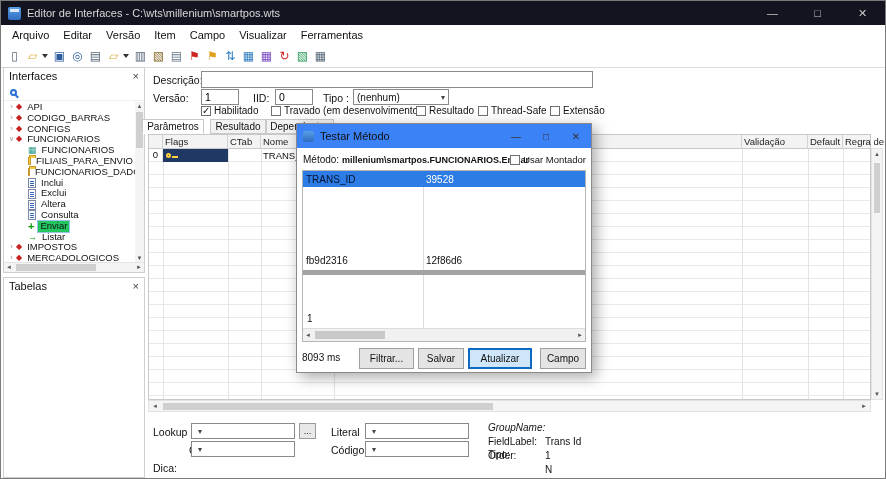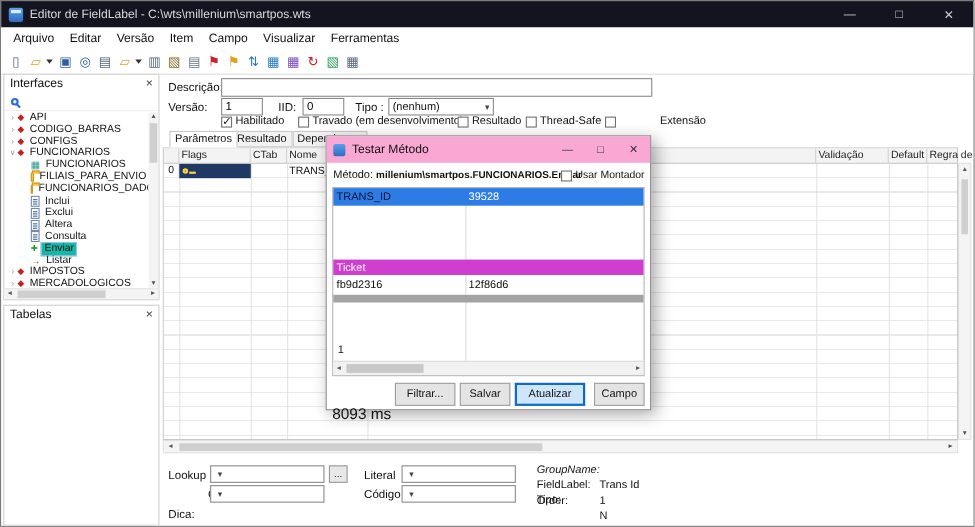--- a/index.html
+++ b/index.html
@@ -36,21 +36,21 @@
   .ticon { margin-right:3px; display:inline-flex; align-items:center; justify-content:center; }
   .ic-diamond::before { content:"◆"; color:#c42222; font-size:8px; }
   .ic-grid::before { content:"▦"; color:#2a9a8a; font-size:9px; }
   .ic-folder { width:11px; height:8px; background:#f5c844; border:1px solid #c8992b; position:relative; }
   .ic-folder::before { content:""; position:absolute; top:-3px; left:0; width:5px; height:2px; background:#f5c844; border:1px solid #c8992b; border-bottom:none; }
   .ic-doc { width:8px; height:10px; background:#fff; border:1px solid #7788aa; position:relative; }
   .ic-doc::after { content:""; position:absolute; left:1px; top:2px; right:1px; height:1px; background:#3366bb; box-shadow:0 2px 0 #3366bb, 0 4px 0 #3366bb; }
   .ic-plus::before { content:"+"; color:#0c9a0c; font-weight:bold; font-size:11px; }
   .ic-arrow::before { content:"→"; color:#0c9a0c; font-weight:bold; font-size:9px; }
   .tlabel { padding:0 2px; }
-  .titem.selected .tlabel { background:#14b8a6; border:1px solid #9ac2ea; }
+  .titem.selected .tlabel { background:#22c55e; border:1px solid #9ac2ea; }
   .vsb { position:absolute; top:34px; bottom:10px; right:0; width:9px; background:#f4f4f4; }
   .vsb .thumb { position:absolute; top:10px; left:1px; right:1px; height:36px; background:#cfcfcf; }
   .sb-arr { position:absolute; font-size:6px; color:#555; width:100%; text-align:center; }
   .hsb { position:absolute; left:0; right:0; bottom:0; height:10px; background:#f4f4f4; border-top:1px solid #e4e4e4; }
   .hsb .thumb { position:absolute; top:1px; height:7px; background:#cfcfcf; }
   .harr { position:absolute; top:1px; font-size:6px; color:#555; }
 
   
   .lbl { position:absolute; font-size:10.5px; white-space:nowrap; }
   .tinput { position:absolute; height:17px; border:1px solid #8a8a8a; background:#fff; font-size:10.5px; padding:0 3px; }
@@ -77,51 +77,51 @@
   .ic-key { width:5px; height:5px; border:2px solid #ffd23e; border-radius:50%; position:relative; margin-left:3px; }
   .ic-key::after { content:""; position:absolute; left:4px; top:1px; width:6px; height:2px; background:#ffd23e; }
   .g-nome { position:absolute; left:114px; top:0; bottom:0; display:flex; align-items:center; }
   .gvsb { position:absolute; left:870px; top:147px; width:12px; height:252px; background:#f4f4f4; border:1px solid #e2e2e2; }
   .gvsb .thumb { position:absolute; left:2px; right:2px; top:14px; height:50px; background:#cfcfcf; }
   .ghsb { position:absolute; left:147px; top:399px; width:723px; height:12px; background:#f4f4f4; border:1px solid #e2e2e2; }
   .ghsb .thumb { position:absolute; top:2px; left:14px; width:330px; height:7px; background:#cfcfcf; }
 
   
   .dialog { position:absolute; left:295px; top:122px; width:296px; height:250px; background:#fff; border:1px solid #8a8a8a; box-shadow:4px 4px 14px rgba(0,0,0,.35); font-size:10px; z-index:10; }
-  .d-title { position:absolute; left:0; top:0; right:0; height:24px; display:flex; align-items:center; padding-left:6px; background:#f9a8d4; }
+  .d-title { position:absolute; left:0; top:0; right:0; height:24px; display:flex; align-items:center; padding-left:6px; background:#3b82f6; }
   .d-icon { width:11px; height:11px; background:linear-gradient(#5aa0e8,#2d6cc0); border-radius:2px; margin-right:6px; }
   .d-ctl { position:absolute; top:0; height:24px; width:30px; display:flex; align-items:center; justify-content:center; color:#333; font-size:10px; }
   .d-met { position:absolute; top:30px; left:6px; font-size:10px; white-space:nowrap; }
   .d-met b { font-size:9px; }
   .d-cbx { position:absolute; top:30px; right:5px; display:flex; align-items:center; font-size:9.5px; }
   .d-grid { position:absolute; left:5px; right:5px; top:46px; height:172px; border:1px solid #b5b5b5; background:#fff; }
   .d-colline { position:absolute; left:120px; top:0; bottom:13px; width:1px; background:#dcdcdc; }
   .d-row-sel { position:absolute; left:0; right:0; top:0; height:16px; display:flex; align-items:center; }
   .d-row-sel .n { margin-left:3px; color:#04122e; }
   .d-row-sel .v { position:absolute; left:123px; color:#fff; }
   .d-ticket { position:absolute; left:0; right:0; top:65px; height:14px; color:#fff; display:flex; align-items:center; padding-left:3px; }
-  .d-data { position:absolute; left:0; right:0; top:79px; height:25px; border-bottom:7px solid #a3a3a3; display:flex; align-items:center; }
+  .d-data { position:absolute; left:0; right:0; top:79px; height:25px; border-bottom:5px solid #a3a3a3; display:flex; align-items:center; }
   .d-data .c1 { margin-left:3px; } .d-data .c2 { position:absolute; left:123px; }
   .d-count { position:absolute; left:4px; top:142px; }
   .d-hsb { position:absolute; left:0; right:0; bottom:0; height:13px; background:#f1f1f1; border-top:1px solid #dcdcdc; }
   .d-hsb .thumb { position:absolute; left:12px; width:70px; top:2px; height:8px; background:#c8c8c8; }
   .d-hsb .harr { top:3px; }
-  .d-status { position:absolute; left:5px; top:244px; font-size:14px; }
+  .d-status { position:absolute; left:5px; top:228px; font-size:10px; }
   .d-btn { position:absolute; top:224px; height:21px; background:#e4e4e4; border:1px solid #9f9f9f; font-size:10px; display:flex; align-items:center; justify-content:center; }
   .d-btn.default { background:#cfe5f9; border-width:2px; }
 
   
   .meta-lbl { position:absolute; font-size:10px; }
 </style>
 </head>
 <body>
 
 <div class="titlebar" style="background-color: rgb(20, 20, 32);">
   <span class="app-icon"></span>
-  <span class="title-text">Editor de FieldLabel - C:\wts\millenium\smartpos.wts</span>
+  <span class="title-text">Editor de Interfaces - C:\wts\millenium\smartpos.wts</span>
   <span class="win-controls">
     <span class="win-btn">—</span>
     <span class="win-btn">□</span>
     <span class="win-btn">✕</span>
   </span>
 </div>
 
 <div class="menubar">
   <span class="menu-item">Arquivo</span>
   <span class="menu-item">Editar</span>
@@ -270,26 +270,26 @@
     <span>Travado (em desenvolvimento)</span>
   </span>
 <span class="cbx" style="left:415px;top:104px;">
     <span class="cb"></span>
     <span>Resultado</span>
   </span>
 <span class="cbx" style="left:477px;top:104px;">
     <span class="cb"></span>
     <span>Thread-Safe</span>
   </span>
-<span class="cbx" style="left:549px;top:104px;gap:37px;">
+<span class="cbx" style="left:549px;top:104px;">
     <span class="cb"></span>
     <span>Extensão</span>
   </span>
 
-<span class="tab active" style="left:153px;width:62px;">Parâmetros</span>
+<span class="tab active" style="left:141px;width:62px;">Parâmetros</span>
 <span class="tab" style="left:209px;width:56px;">Resultado</span>
 <span class="tab" style="left:265px;width:68px;">Dependentes</span>
 
 <div class="grid">
   <div class="g-head">
     <span class="g-hcell" style="left:0;width:14px;"></span>
     <span class="g-hcell" style="left:14px;width:65px;">Flags</span>
     <span class="g-hcell" style="left:79px;width:33px;">CTab</span>
     <span class="g-hcell" style="left:112px;width:73px;">Nome</span>
     <span class="g-hcell" style="left:185px;width:408px;"></span>
@@ -362,23 +362,20 @@
     <span class="cb"></span>
     <span>Usar Montador</span>
   </span>
 
   <div class="d-grid">
     <span class="d-colline"></span>
     <div class="d-row-sel" style="background-color: rgb(45, 124, 229);">
       <span class="n">TRANS_ID</span>
       <span class="v">39528</span>
     </div>
-    <div class="d-ticket" style="background-color: rgb(207, 62, 207);">
-      <span>Ticket</span>
-    </div>
     <div class="d-data">
       <span class="c1">fb9d2316</span>
       <span class="c2">12f86d6</span>
     </div>
     <span class="d-count">1</span>
     <div class="d-hsb">
       <span class="harr" style="left:2px;">◄</span>
       <span class="thumb"></span>
       <span class="harr" style="right:2px;">►</span>
     </div>

